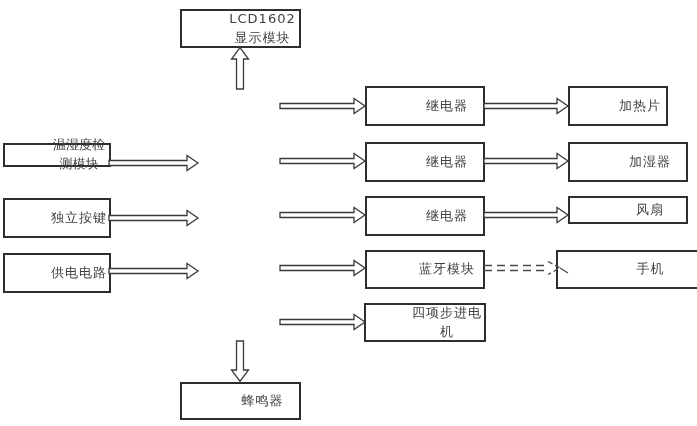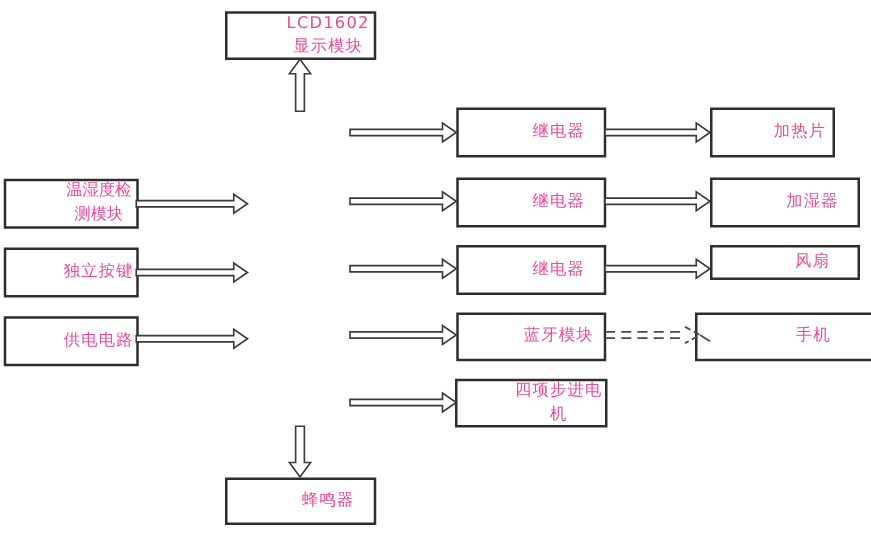--- a/index.html
+++ b/index.html
@@ -15,40 +15,40 @@
     box-sizing:border-box;
     border:2px solid #2e2e2e;
     background:#ffffff;
     display:flex;
     flex-direction:column;
     align-items:center;
     justify-content:center;
     text-align:center;
     font-size:13px;
     letter-spacing:1px;
-    color:#ec4899;
+    color:#404040;
     line-height:1.45;
     padding-left:44px;
   }
   .arr{position:absolute;overflow:visible;}
   .arr polygon{fill:#ffffff;stroke:#3a3a3a;stroke-width:1.3;}
   .arr line, .arr polyline{stroke:#4a4a4a;stroke-width:1.4;fill:none;}
   .dashed line, .dashed polyline{stroke-dasharray:8 5;}
 </style>
 </head>
 <body>
 
 <div class="canvas">
 
   <div class="box" style="left:180px;top:9px;width:121px;height:39px">
     <span>LCD1602显示模块</span>
   </div>
 
 
-  <div class="box" style="left:3px;top:143px;width:108px;height:40px;letter-spacing:0">
+  <div class="box" style="left:3px;top:143px;width:108px;height:24px;letter-spacing:0">
     <span>温湿度检测模块</span>
   </div>
 
   <div class="box" style="left:3px;top:198px;width:108px;height:40px">
     <span>独立按键</span>
   </div>
 
   <div class="box" style="left:3px;top:253px;width:108px;height:40px">
     <span>供电电路</span>
   </div>

